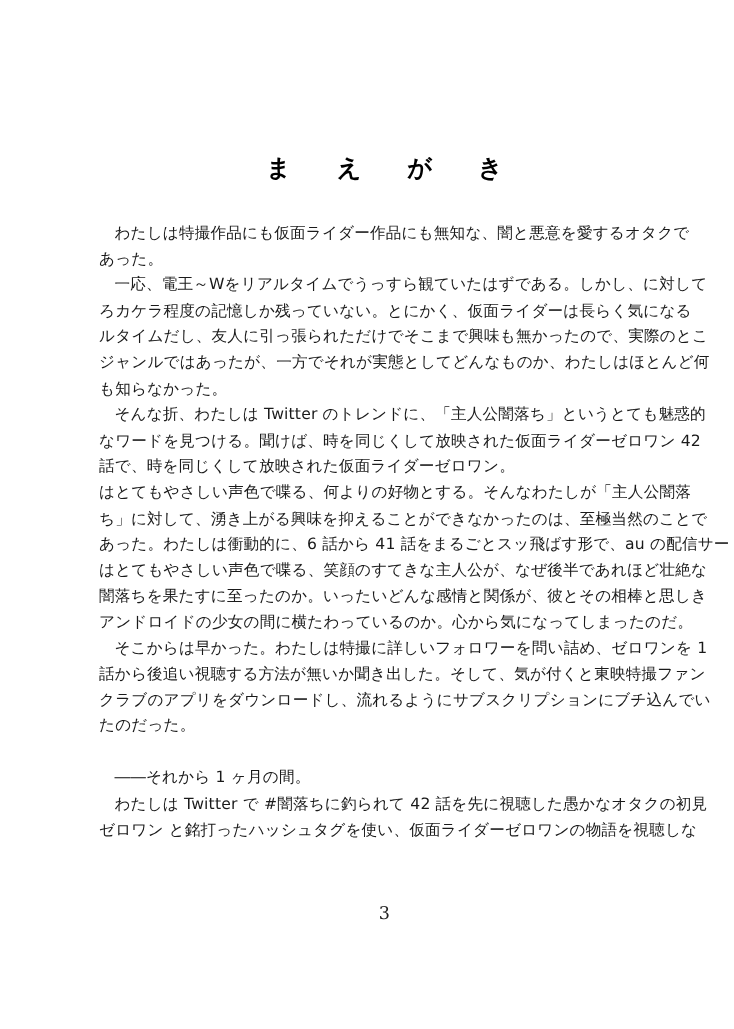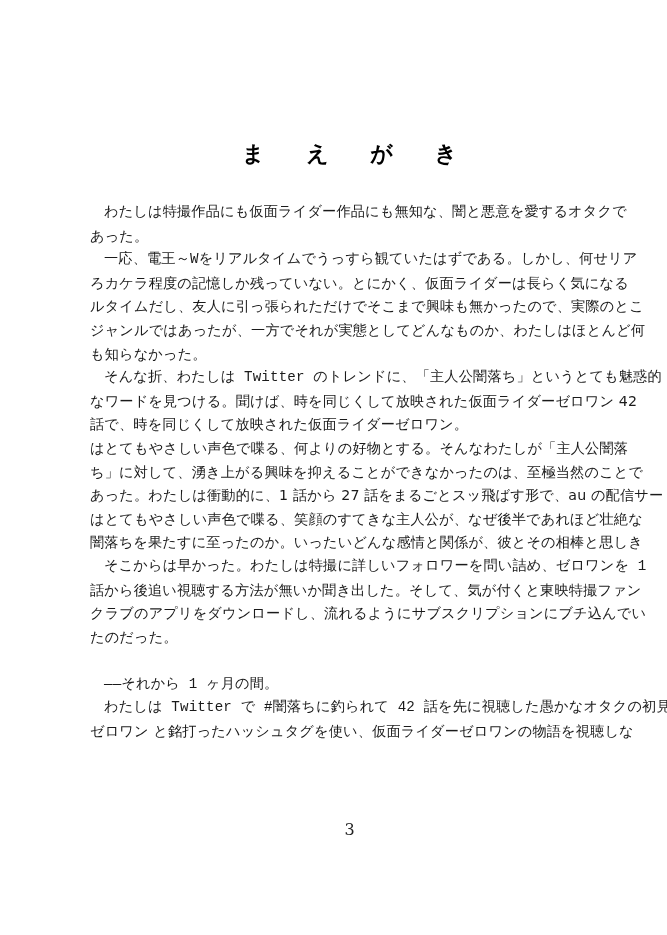--- a/index.html
+++ b/index.html
@@ -43,21 +43,20 @@
     }
     .line {
       height: 23.6px;
       line-height: 23.6px;
       font-size: 14.2px;
       white-space: nowrap;
       letter-spacing: 0.15px;
     }
     .line.indent {
       padding-left: 14px;
-      font-family: Liberation Mono, monospace;
     }
     .line.blank {
       height: 23.6px;
     }
     .page-number {
       position: absolute;
       left: 0;
       top: 819px;
       width: 667px;
       text-align: center;
@@ -69,33 +68,34 @@
   </style>
 </head>
 <body>
 
 <div class="page">
   <div class="title">ま え が き</div>
 
   <div class="body-text" id="body-text">
       <div class="line indent">わたしは特撮作品にも仮面ライダー作品にも無知な、闇と悪意を愛するオタクで</div>
       <div class="line">あった。</div>
-      <div class="line indent">一応、電王～Wをリアルタイムでうっすら観ていたはずである。しかし、何せリア</div>
+      <div class="line indent">一応、電王～Wをリアルタイムでうっすら観ていたはずである。しかし、に対して</div>
       <div class="line">ろカケラ程度の記憶しか残っていない。とにかく、仮面ライダーは長らく気になる</div>
       <div class="line">ルタイムだし、友人に引っ張られただけでそこまで興味も無かったので、実際のとこ</div>
       <div class="line">ジャンルではあったが、一方でそれが実態としてどんなものか、わたしはほとんど何</div>
       <div class="line">も知らなかった。</div>
       <div class="line indent">そんな折、わたしは Twitter のトレンドに、「主人公闇落ち」というとても魅惑的</div>
       <div class="line">なワードを見つける。聞けば、時を同じくして放映された仮面ライダーゼロワン 42</div>
       <div class="line">話で、時を同じくして放映された仮面ライダーゼロワン。</div>
       <div class="line">はとてもやさしい声色で喋る、何よりの好物とする。そんなわたしが「主人公闇落</div>
       <div class="line">ち」に対して、湧き上がる興味を抑えることができなかったのは、至極当然のことで</div>
-      <div class="line">あった。わたしは衝動的に、1 話から 27 話をまるごとスッ飛ばす形で、au の配信サー</div>
+      <div class="line">あった。わたしは衝動的に、6 話から 41 話をまるごとスッ飛ばす形で、au の配信サー</div>
       <div class="line">はとてもやさしい声色で喋る、笑顔のすてきな主人公が、なぜ後半であれほど壮絶な</div>
       <div class="line">闇落ちを果たすに至ったのか。いったいどんな感情と関係が、彼とその相棒と思しき</div>
+      <div class="line">アンドロイドの少女の間に横たわっているのか。心から気になってしまったのだ。</div>
       <div class="line indent">そこからは早かった。わたしは特撮に詳しいフォロワーを問い詰め、ゼロワンを 1</div>
       <div class="line">話から後追い視聴する方法が無いか聞き出した。そして、気が付くと東映特撮ファン</div>
       <div class="line">クラブのアプリをダウンロードし、流れるようにサブスクリプションにブチ込んでい</div>
       <div class="line">たのだった。</div>
       <div class="line blank"></div>
       <div class="line indent">――それから 1 ヶ月の間。</div>
       <div class="line indent">わたしは Twitter で #闇落ちに釣られて 42 話を先に視聴した愚かなオタクの初見</div>
       <div class="line">ゼロワン と銘打ったハッシュタグを使い、仮面ライダーゼロワンの物語を視聴しな</div>
     </div>
 

